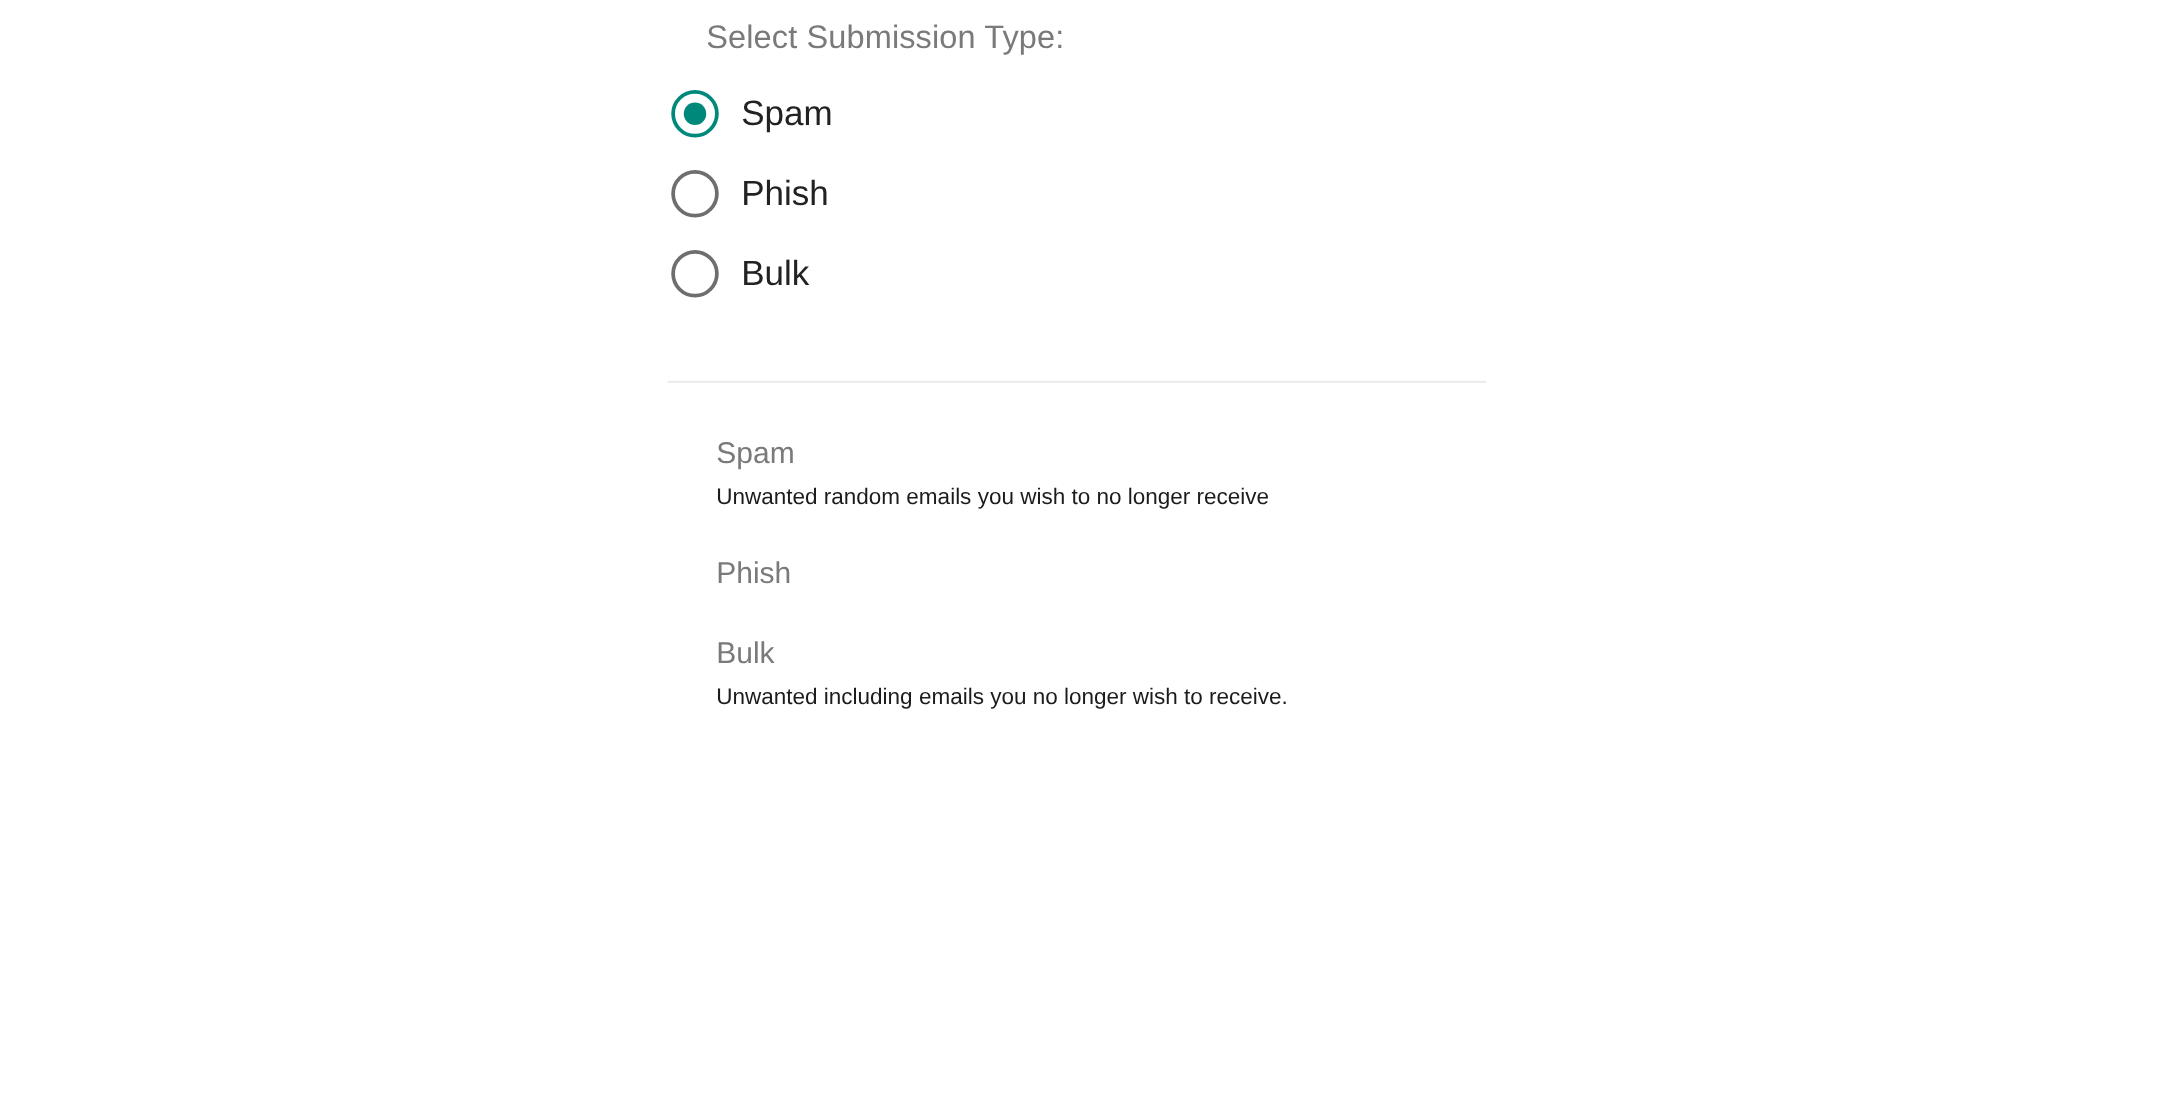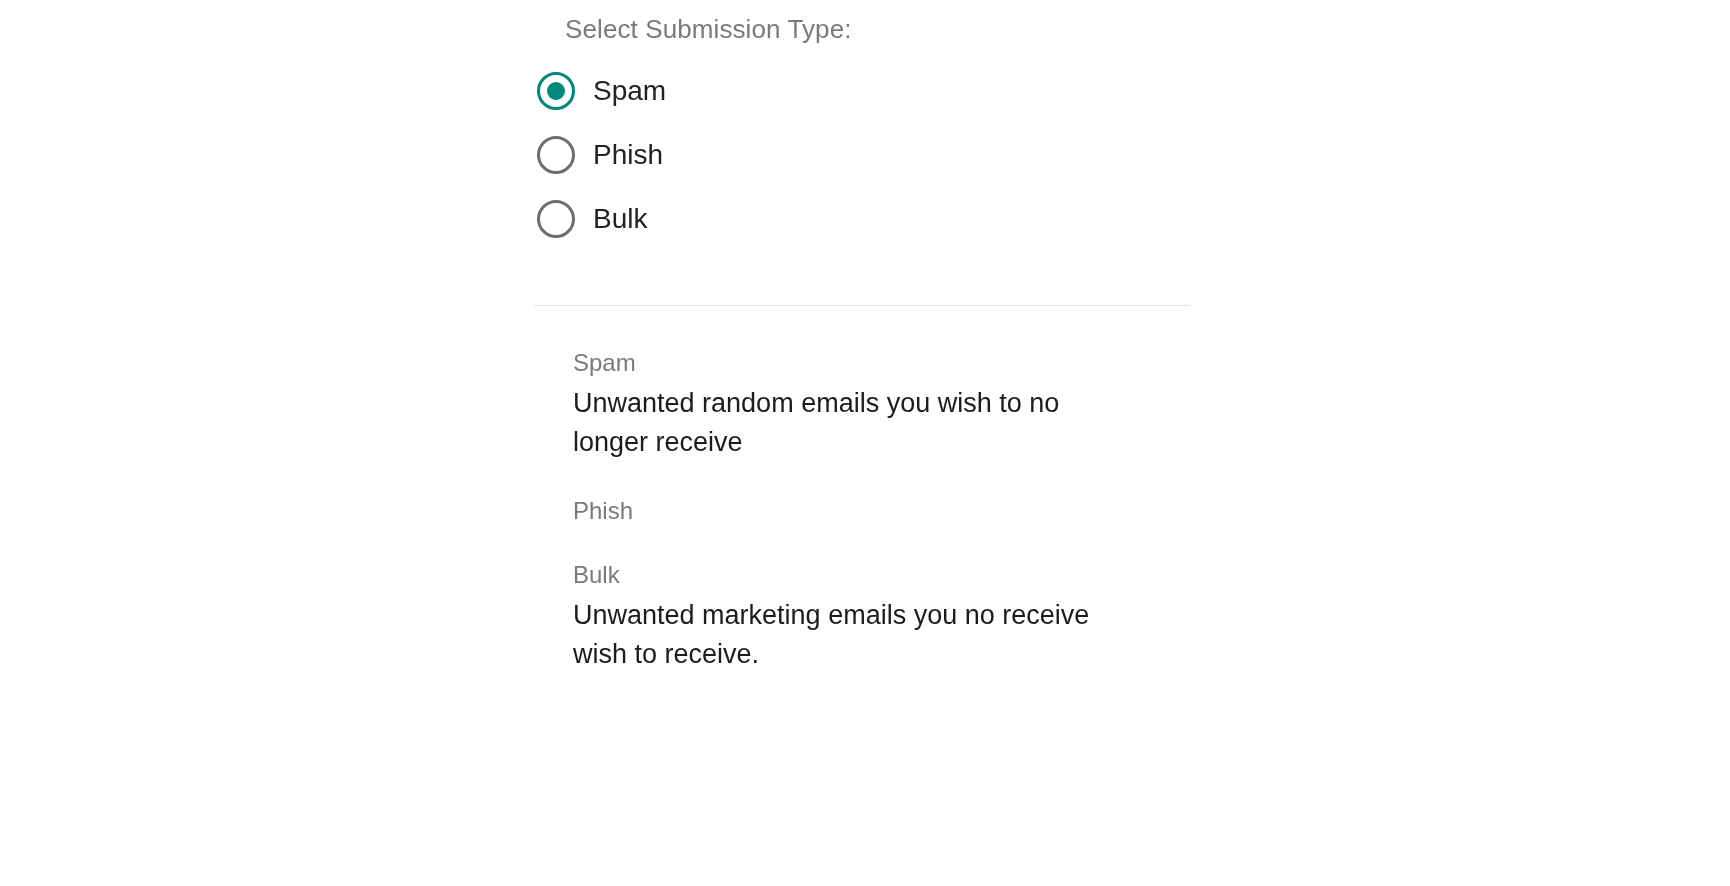--- a/index.html
+++ b/index.html
@@ -105,21 +105,21 @@
   }
 
   .def-term {
     font-size: 24px;
     color: #7a7a7a;
     line-height: 1.25;
     margin-bottom: 6px;
   }
 
   .def-desc {
-    font-size: 27px;
+    font-size: 18px;
     color: #1c1c1c;
     line-height: 1.45;
     max-width: 545px;
   }
 </style>
 </head>
 <body>
 
 <div class="page">
 
@@ -147,17 +147,17 @@
   <div class="definitions">
     <div class="def-item">
       <div class="def-term">Spam</div>
       <div class="def-desc">Unwanted random emails you wish to no longer receive</div>
     </div>
     <div class="def-item">
       <div class="def-term">Phish</div>
     </div>
     <div class="def-item">
       <div class="def-term">Bulk</div>
-      <div class="def-desc">Unwanted marketing emails you no receive wish to receive.</div>
+      <div class="def-desc">Unwanted including emails you no longer wish to receive.</div>
     </div>
   </div>
 
 </div>
 
 </body></html>

